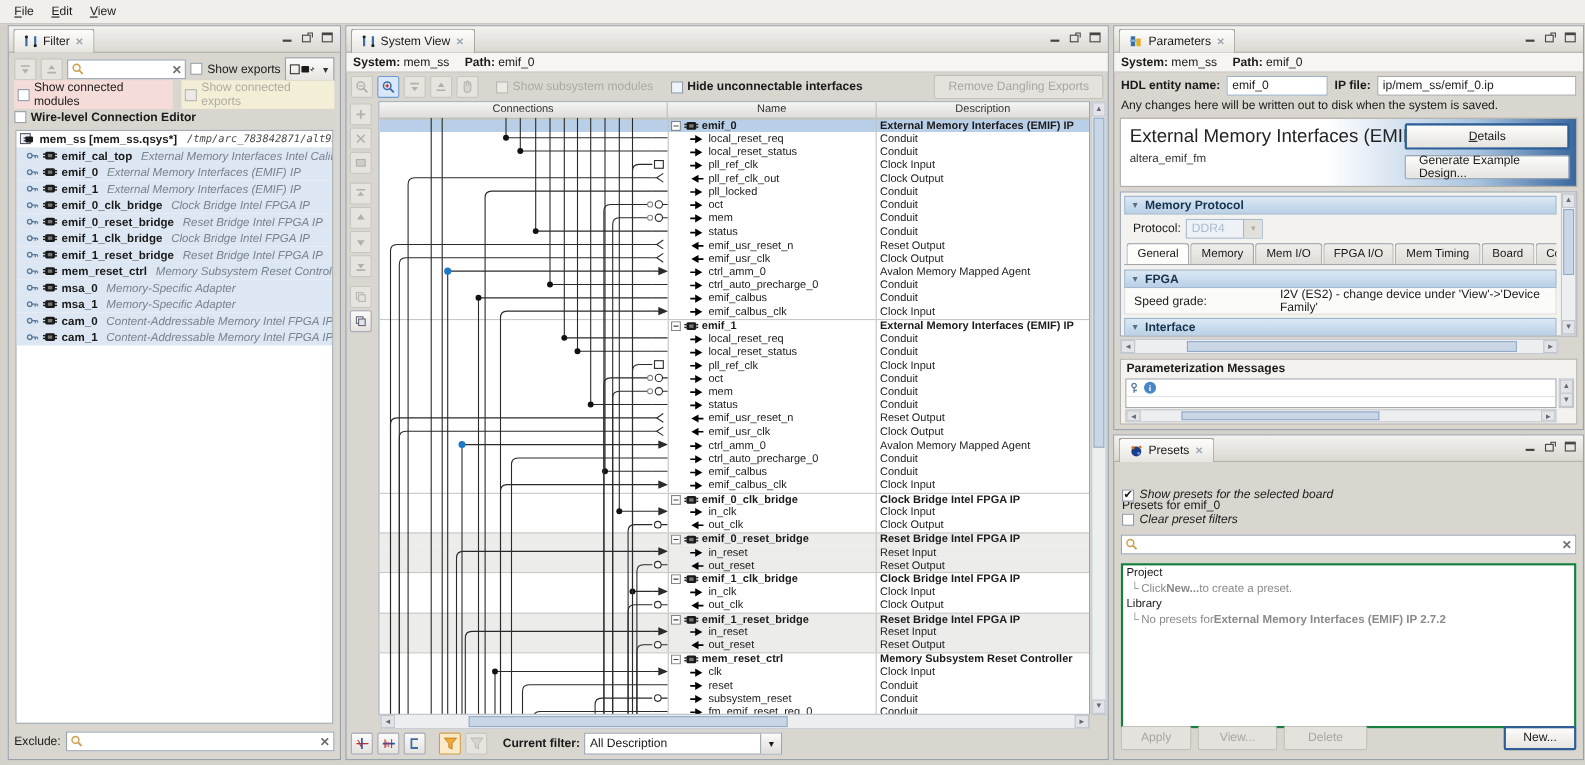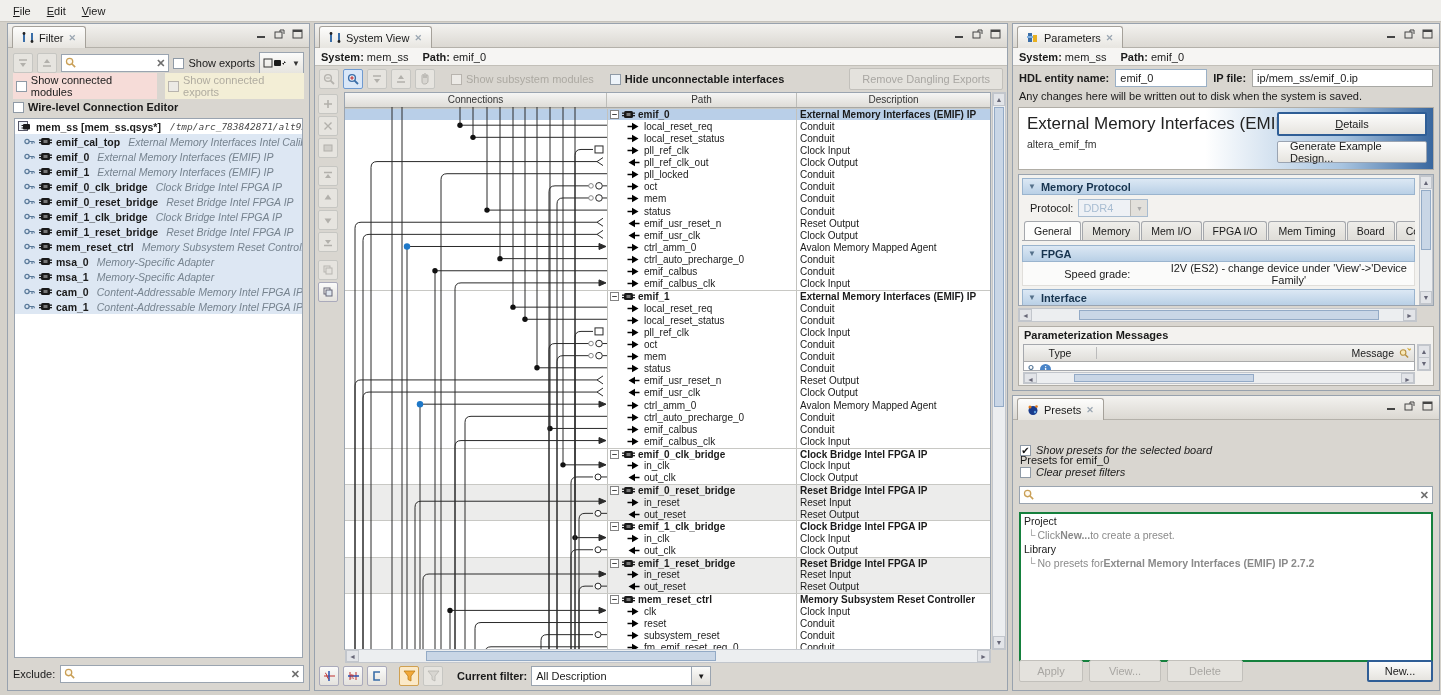--- a/index.html
+++ b/index.html
@@ -582,21 +582,21 @@
         <span class="tbtn">
           <svg width="10" height="10">
             <rect x="1" y="1" width="6" height="6" fill="#f6f4f0" stroke="#667"></rect>
             <rect x="3" y="3" width="6" height="6" fill="#dfe6ee" stroke="#667"></rect>
           </svg>
         </span>
       </div>
     <div id="sv-table">
       <div class="sv-hdr">
         <div style="width:262px;">Connections</div>
-        <div style="width:190px;">Path</div>
+        <div style="width:190px;">Name</div>
         <div style="flex:1;border-right:none;">Description</div>
       </div>
       <div id="sv-body">
           <div class="sv-row grp sel" style="height: 12.13px;">
             <div class="c-conn"></div>
             <div class="c-name">
               <span style="margin-left:2px;">
                 <svg width="9" height="9">
                   <rect x="0.5" y="0.5" width="8" height="8" fill="#fff" stroke="#848484"></rect>
                   <path d="M2.2 4.5h4.6" stroke="#444"></path>
@@ -1511,21 +1511,21 @@
           <span class="ptab">Mem I/O</span>
           <span class="ptab">FPGA I/O</span>
           <span class="ptab">Mem Timing</span>
           <span class="ptab">Board</span>
           <span class="ptab">Controller</span>
         </div>
       <div class="secbar" style="margin-top:4px;">
           <span class="tri">▼</span>
           <span>FPGA</span>
         </div>
-      <div style="height:24px;display:flex;align-items:center;padding-left:8px;background:#fbfbfa;border:1px solid #e0deda;border-top:none;box-sizing:border-box;text-align:center;">
+      <div style="height:24px;display:flex;align-items:center;padding-left:8px;background:#fbfbfa;border:1px solid #e0deda;border-top:none;box-sizing:border-box;">
         <span style="width:145px;">Speed grade:</span>
         <span>I2V (ES2) - change device under 'View'-&gt;'Device Family'</span>
       </div>
       <div class="secbar" style="margin-top:3px;">
           <span class="tri">▼</span>
           <span>Interface</span>
         </div>
 
     </div>
     <div class="vscroll" style="right:0;top:0;bottom:0;">
@@ -1535,31 +1535,20 @@
     </div>
   </div>
   <div class="hscroll" style="left:5px;right:22px;top:284px;">
     <div class="arr" style="left:0;">◄</div>
     <div class="thumb" style="left:60px;width:300px;"></div>
     <div class="arr" style="right:0;">►</div>
   </div>
   <div style="position:absolute;left:5px;top:302px;right:5px;bottom:4px;border:1px solid #b0ada6;background:#f3f2ef;box-sizing:border-box;">
     <div style="height:15px;padding:2px 0 0 5px;font-weight:bold;">Parameterization Messages</div>
     <div style="position:absolute;left:4px;right:18px;top:17px;bottom:14px;border:1px solid #a5a8ad;background:#fff;overflow:hidden;">
-      <div class="msgtbl-hdr">
-        <div style="width:72px;text-align:center;border-right:1px solid #bbb;">Type</div>
-        <div style="flex:1;text-align:right;padding-right:4px;">Message</div>
-        <div style="width:16px;">
-            <svg width="13" height="12" viewBox="0 0 13 13">
-              <circle cx="5" cy="6" r="3" fill="#f8e8b8" stroke="#b89040" stroke-width="1.2"></circle>
-              <path d="M7.4 8.4l3 3" stroke="#b89040" stroke-width="1.6"></path>
-              <path d="M10 1l1 2 2-1-1 2" stroke="#d0a020" fill="none"></path>
-            </svg>
-          </div>
-      </div>
       <div style="display:flex;align-items:center;height:15px;border-bottom:1px solid #e2e2e0;padding-left:3px;gap:3px;">
         <svg width="10" height="11">
             <circle cx="4" cy="3.5" r="2" fill="none" stroke="#5a7a9a" stroke-width="1.2"></circle>
             <path d="M4 5.5V10M4 8h2.5" stroke="#5a7a9a" stroke-width="1.2"></path>
           </svg>
         <span class="info-ic">i</span>
       </div>
 
     </div>
     <div class="vscroll" style="right:2px;top:17px;bottom:14px;">

